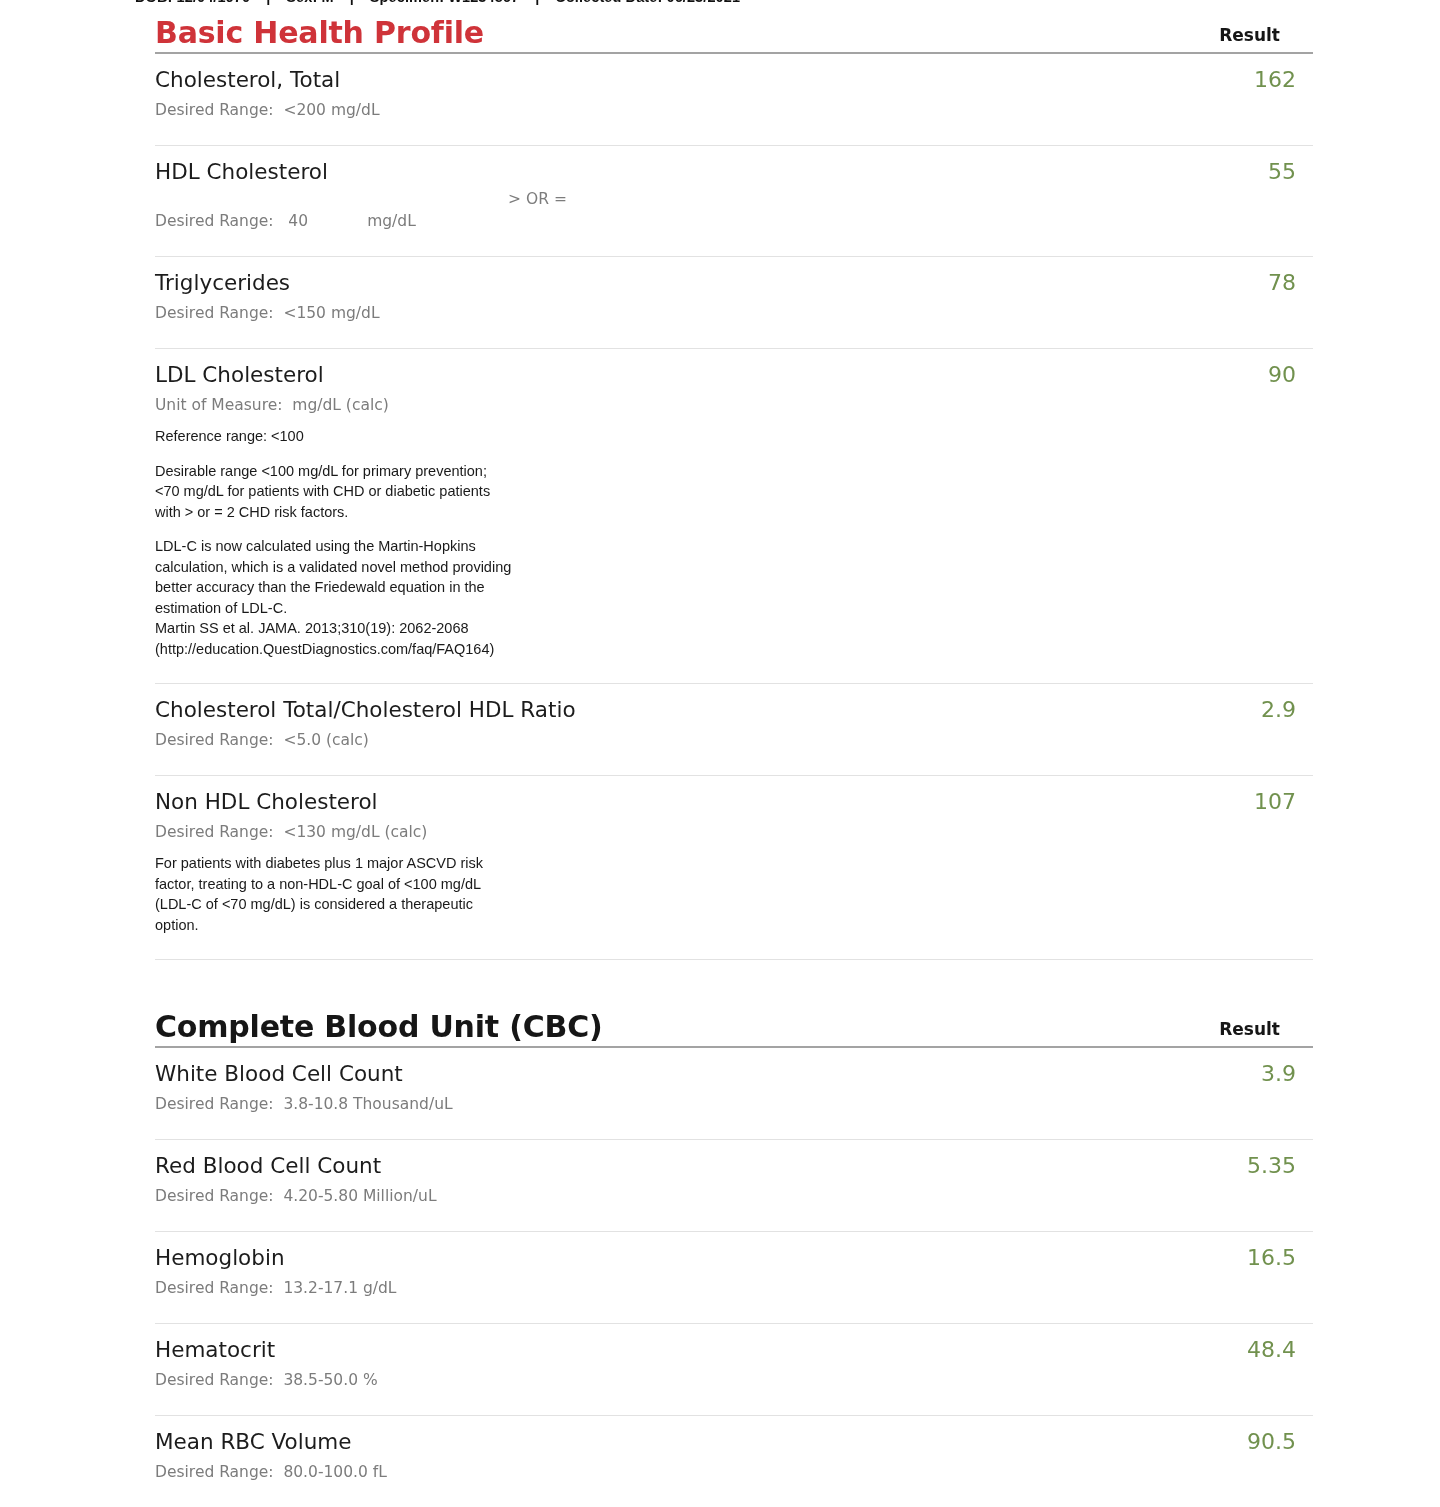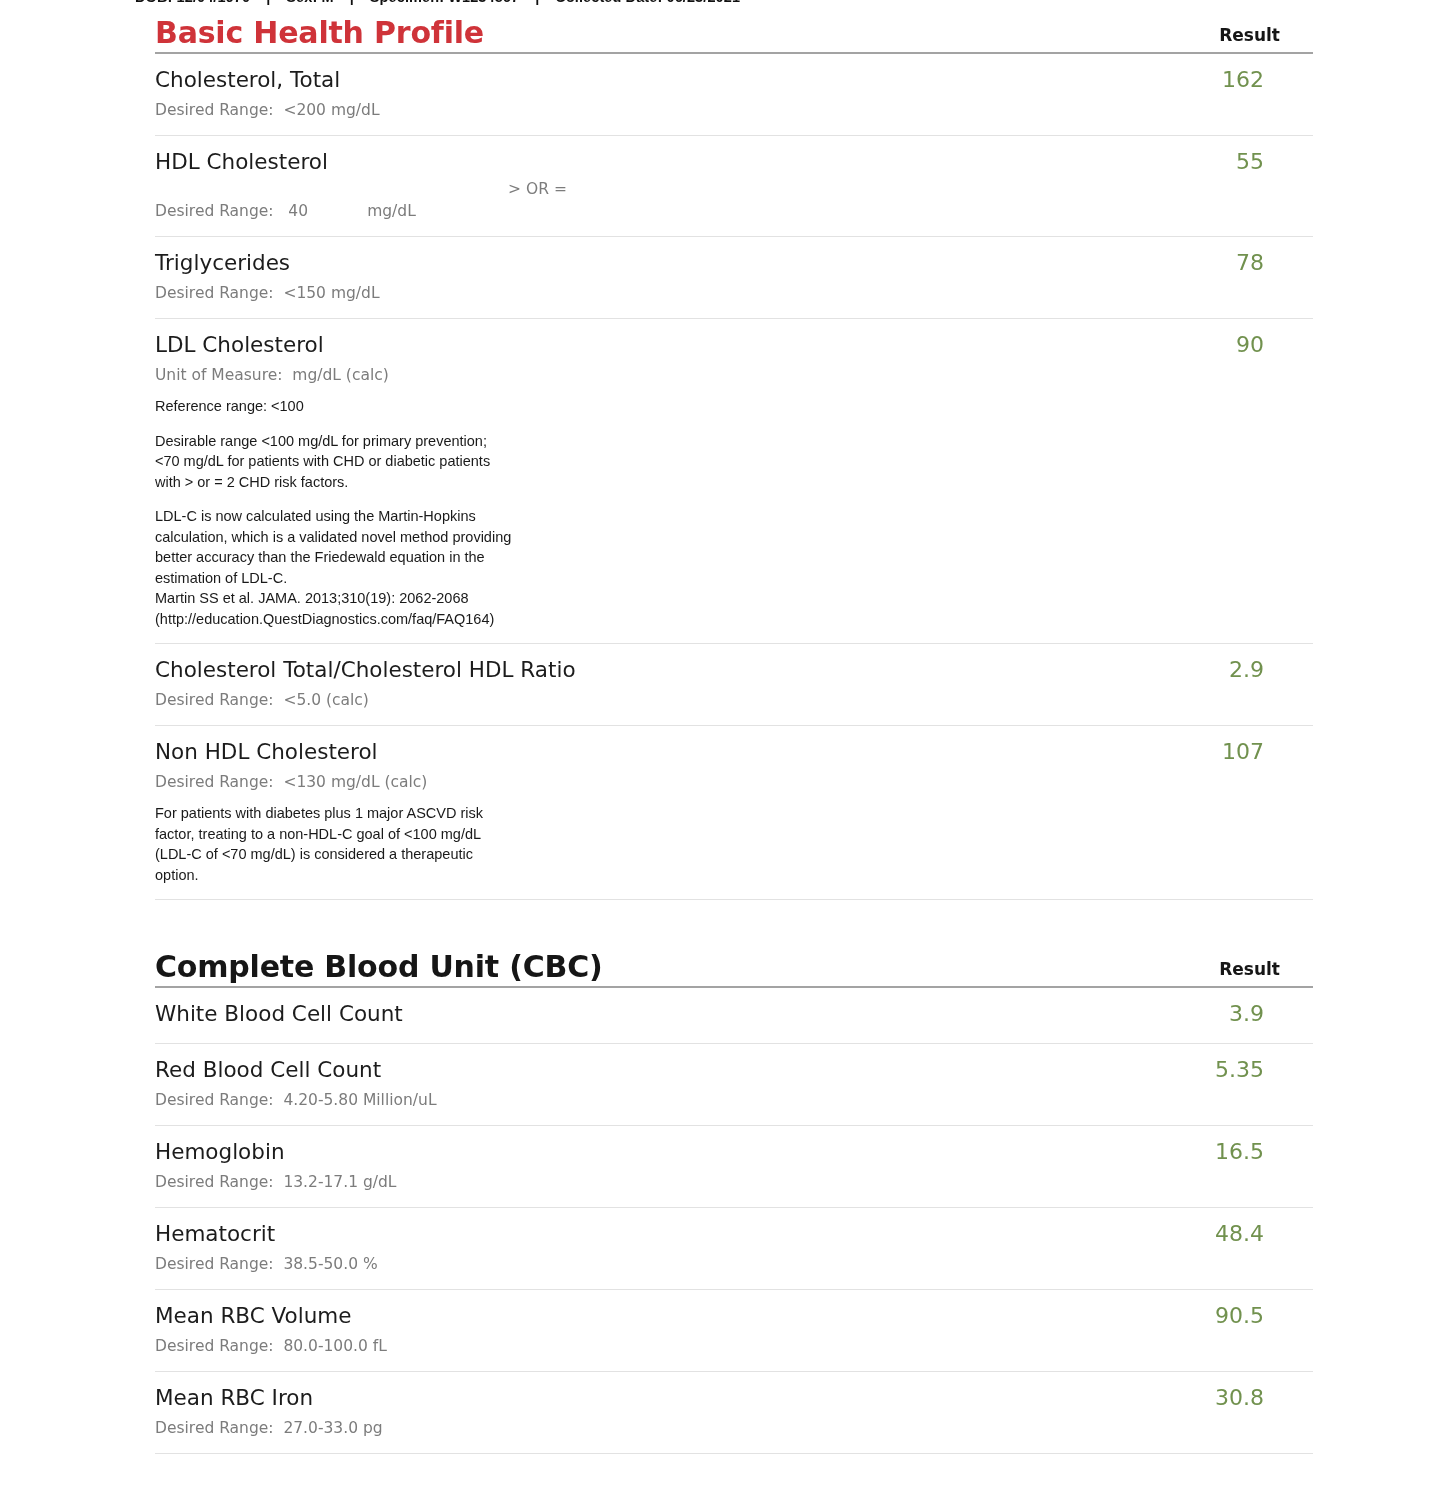--- a/index.html
+++ b/index.html
@@ -90,21 +90,21 @@
     border-top: 2px solid #a3a3a3;
     margin: 0;
     width: 100%;
   }
 
   
   .row {
     position: relative;
     width: 100%;
     box-sizing: border-box;
-    padding: 11px 0 14px 0;
+    padding: 11px 0 24px 0;
     border-bottom: 1px solid #e2e2e2;
     min-height: 44px;
   }
   .row:last-child { border-bottom: 1px solid #e2e2e2; }
 
   .row-main {
     width: 620px;
   }
 
   .test-name {
@@ -151,21 +151,21 @@
     line-height: 20.5px;
     color: #1a1a1a;
     width: 470px;
     white-space: pre-wrap;
     margin-top: 14px;
   }
   .note.tight { margin-top: 10px; }
 
   .result-value {
     position: absolute;
-    right: 49px;
+    right: 17px;
     top: 11px;
     font-family: "DejaVu Sans", sans-serif;
     font-size: 22px;
     line-height: 30px;
     color: #71914e;
     text-align: right;
     white-space: nowrap;
   }
   .spacer-md { height: 34px; }
 </style>
@@ -243,20 +243,21 @@
       </div>
       <div class="spacer-md"></div>
       <div class="section-head">
         <div class="section-title dark">Complete Blood Unit (CBC)</div>
         <div class="result-col-head">Result</div>
       </div>
       <hr class="head-rule">
       <div class="row">
         <div class="row-main">
           <div class="test-name">White Blood Cell Count</div>
+          <div class="range-line"><span class="range-label">Desired Range:  </span><span class="range-value">3.8-10.8 Thousand/uL</span></div>
         </div>
         <div class="result-value">3.9</div>
       </div>
       <div class="row">
         <div class="row-main">
           <div class="test-name">Red Blood Cell Count</div>
           <div class="range-line"><span class="range-label">Desired Range:  </span><span class="range-value">4.20-5.80 Million/uL</span></div>
         </div>
         <div class="result-value">5.35</div>
       </div>

